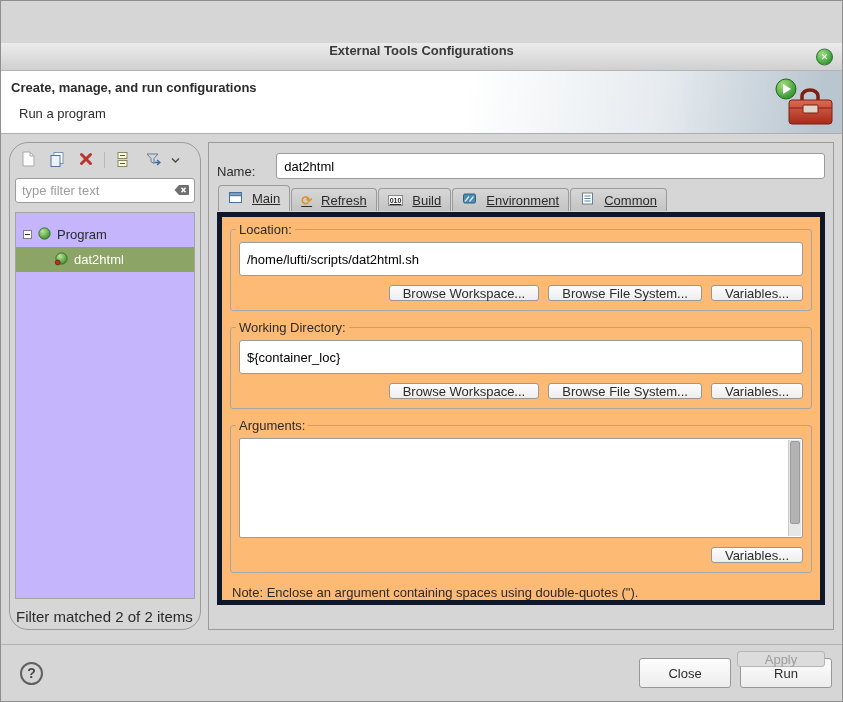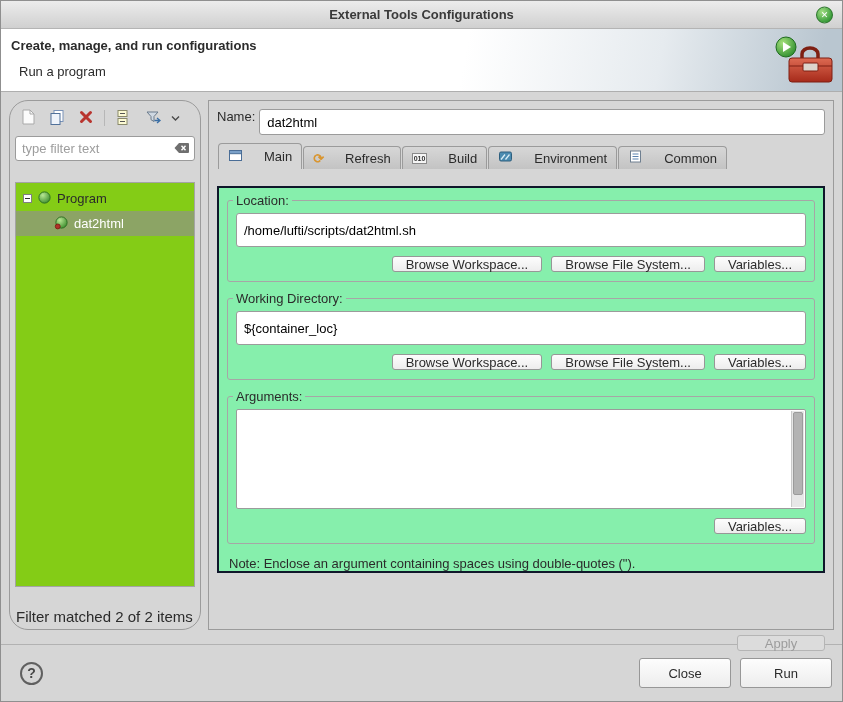--- a/index.html
+++ b/index.html
@@ -7,21 +7,21 @@
   body {
     width: 843px; height: 702px;
     font-family: "Liberation Sans", sans-serif;
     font-size: 13px; color: #2b2b2b;
     background: #d6d6d6; position: relative; overflow: hidden;
   }
   .window { position: absolute; inset: 0; border: 1px solid #8f8f8f; display: flex; flex-direction: column; }
 
   
   .titlebar { flex: 0 0 28px; background: linear-gradient(#ececec, #d0d0d0); border-bottom: 1px solid #b4b4b4;
-    display: flex; align-items: center; justify-content: center; position: relative; }
+    display: flex; align-items: flex-start; justify-content: center; position: relative; margin-top: 42px; }
   .titlebar .title { font-weight: bold; color: #3a3a3a; }
   .close-btn { position: absolute; right: 9px; top: 50%; transform: translateY(-50%);
     width: 17px; height: 17px; border-radius: 50%;
     background: radial-gradient(circle at 35% 30%, #a3de85, #3c9e3c 70%, #2e7d2e);
     border: 1px solid #2a742a; color: #fff; font-size: 9px; line-height: 15px; text-align: center; cursor: pointer; }
 
   
   .header { flex: 0 0 63px; position: relative; border-bottom: 1px solid #aeaeae;
     background: linear-gradient(100deg, #ffffff 55%, #e6ebef 78%, #b9c6d0 97%); }
   .header-title { position: absolute; left: 10px; top: 9px; font-weight: bold; }
@@ -37,36 +37,36 @@
   
   .lp-toolbar { flex: 0 0 34px; display: flex; align-items: center; gap: 8px; padding: 0 7px; }
   .tbtn { width: 21px; height: 21px; display: flex; align-items: center; justify-content: center; border-radius: 3px; cursor: pointer; }
   .lp-sep { width: 1px; height: 16px; background: #b7b7b7; }
   .chev { font-size: 10px; color: #4a4a4a; width: 12px; }
   .filter-wrap { margin: 1px 5px 5px; position: relative; }
   .filter-wrap input { width: 100%; height: 25px; border: 1px solid #9b9b9b; border-radius: 3px;
     padding: 0 24px 0 6px; font: inherit; color: #333; background: #fff; outline: none; }
   .filter-wrap input::placeholder { color: #9d9d9d; }
   .clear-icon { position: absolute; right: 5px; top: 6px; cursor: pointer; }
-  .tree { flex: 1; margin: 16px 5px; background: #84cc16; border: 1px solid #a4a4a4; overflow: hidden; padding-top: 3px; }
+  .tree { flex: 1; margin: 4px 5px; background: #c4b5fd; border: 1px solid #a4a4a4; overflow: hidden; padding-top: 9px; }
   .tree-row { height: 25px; display: flex; align-items: center; gap: 5px; padding-left: 7px; cursor: pointer; }
   .tree-row .indent { width: 26px; flex: 0 0 26px; }
   .tree-row.selected { background: #8ca465; color: #fff; }
   .lp-status { flex: 0 0 26px; display: flex; align-items: center; padding: 0 6px; font-size: 15px; }
 
   
-  .name-row { flex: 0 0 42px; display: flex; align-items: flex-start; gap: 4px; padding: 8px 8px 6px; }
+  .name-row { flex: 0 0 42px; display: flex; align-items: flex-end; gap: 21px; padding: 8px 8px 6px; }
   .name-row input { flex: 1; height: 26px; border: 1px solid #9b9b9b; border-radius: 3px; padding: 0 7px;
     font: inherit; background: #fff; outline: none; }
   .tabs { flex: 0 0 26px; display: flex; align-items: flex-end; padding-left: 9px; position: relative; z-index: 2; margin-bottom: -1px; }
-  .tab { display: flex; align-items: center; gap: 21px; height: 23px; padding: 0 9px;
+  .tab { display: flex; align-items: center; gap: 9px; height: 23px; padding: 0 9px;
     border: 1px solid #9b9b9b; border-bottom: none; border-radius: 4px 4px 0 0;
-    background: linear-gradient(#d7d7d7, #c3c3c3); margin-right: 1px; cursor: pointer; white-space: nowrap; }
+    background: linear-gradient(#d7d7d7, #c3c3c3); margin-right: 1px; cursor: pointer; white-space: nowrap; text-decoration: underline; }
   .tab.active { background: #d6d6d6; height: 26px; }
-  .tab-content { flex: 1; margin: 18px 8px; border: 2px solid #0f172a; padding: 5px 8px 0; background: #86efac; position: relative; z-index: 1; }
+  .tab-content { flex: 1; margin: 2px 8px; border: 5px solid #0f172a; padding: 5px 8px 0; background: #fdba74; position: relative; z-index: 1; }
 
   fieldset.group { border: 1px solid #a6a6a6; border-radius: 3px; margin: 0 0 9px; padding: 2px 8px 9px; }
   fieldset.group legend { padding: 0 3px; margin-left: -3px; }
   .ginput { width: 100%; height: 16px; border: 1px solid #9b9b9b; border-radius: 3px; padding: 16px 7px;
     font: inherit; background: #fff; margin: 3px 0 9px; outline: none; }
   .btn-row { display: flex; justify-content: flex-end; gap: 9px; }
   button.btn { height: 16px; padding: 0 13px; font: inherit; color: #2b2b2b;
     background: linear-gradient(#fdfdfd, #ededed); border: 1px solid #979797; border-radius: 3px; cursor: pointer; }
   button.btn.disabled { color: #9c9c9c; background: #dcdcdc; border-color: #b5b5b5; cursor: default; margin-top: 44px; }
 

